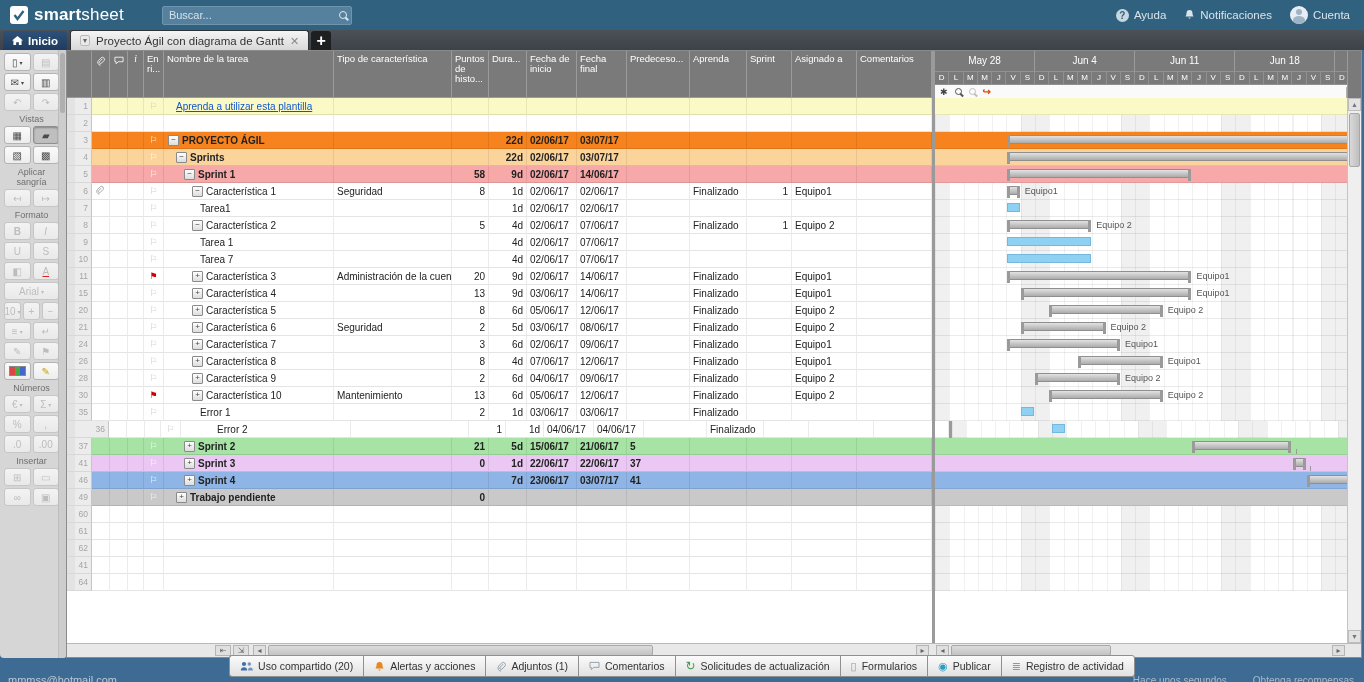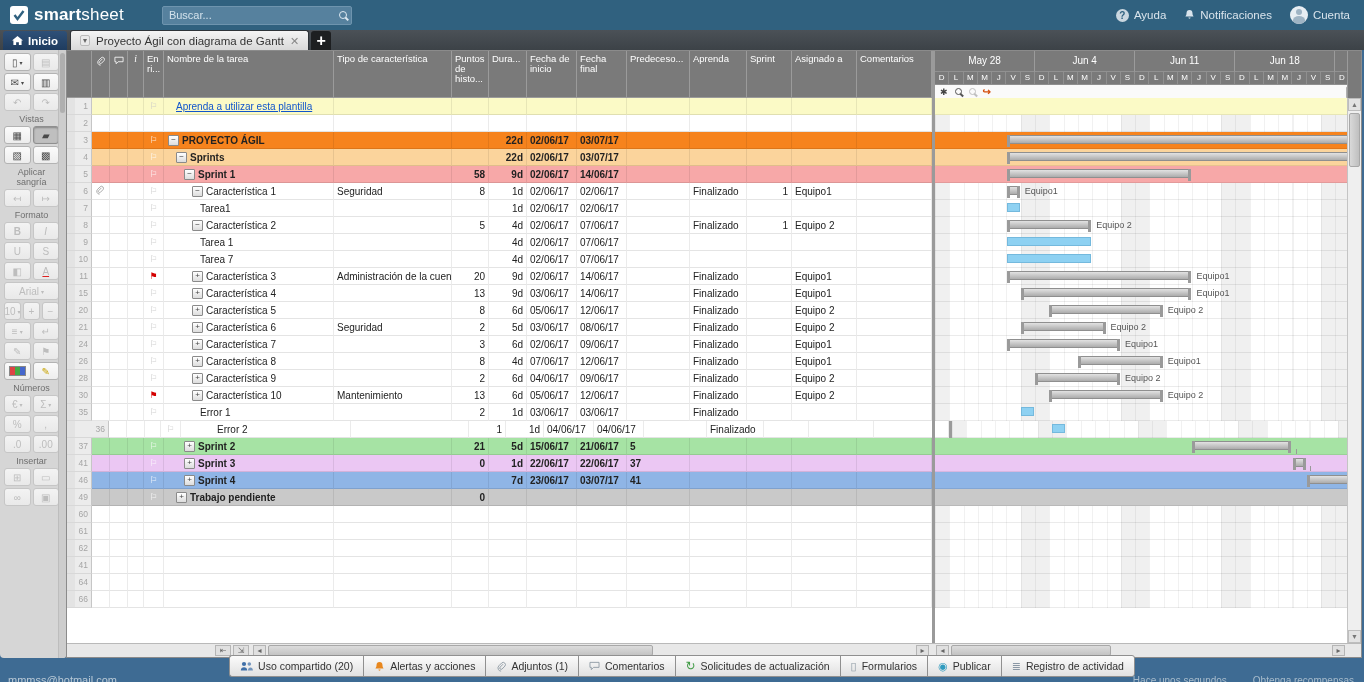--- a/index.html
+++ b/index.html
@@ -1072,40 +1072,20 @@
         <div class="cell" style="width: 50px;"></div>
         <div class="cell" style="width: 50px;"></div>
         <div class="cell" style="width: 63px;"></div>
         <div class="cell" style="width: 57px;"></div>
         <div class="cell c-r" style="width: 45px;"></div>
         <div class="cell" style="width: 65px;"></div>
         <div class="cell c-r" style="width: 75px;"></div>
         <div style="width: 3px; flex: 0 0 auto; background: rgb(154, 154, 154);"></div>
         <div class="lane plain"></div>
       </div>
-      <div class="row">
-        <div class="cell rownum" style="width: 25px;">66</div>
-        <div class="cell" style="width: 18px;"></div>
-        <div class="cell" style="width: 18px;"></div>
-        <div class="cell" style="width: 16px;"></div>
-        <div class="cell flagg" style="width: 20px;"></div>
-        <div class="cell nm" style="width: 170px; padding-left: 4px;"></div>
-        <div class="cell" style="width: 118px;"></div>
-        <div class="cell c-r" style="width: 37px;"></div>
-        <div class="cell c-r" style="width: 38px;"></div>
-        <div class="cell" style="width: 50px;"></div>
-        <div class="cell" style="width: 50px;"></div>
-        <div class="cell" style="width: 63px;"></div>
-        <div class="cell" style="width: 57px;"></div>
-        <div class="cell c-r" style="width: 45px;"></div>
-        <div class="cell" style="width: 65px;"></div>
-        <div class="cell c-r" style="width: 75px;"></div>
-        <div style="width: 3px; flex: 0 0 auto; background: rgb(154, 154, 154);"></div>
-        <div class="lane plain"></div>
-      </div>
     </div>
   <div class="vscroll">
     <div class="vs-btn" style="top:0">▲</div>
     <div class="vs-thumb"></div>
     <div class="vs-btn" style="bottom:0">▼</div>
   </div>
   <div class="hscroll">
     <div class="hs-el hs-btn" style="left:148px;width:16px">⇤</div>
     <div class="hs-el hs-btn" style="left:166px;width:16px">⇲</div>
     <div class="hs-el hs-btn" style="left:186px;width:13px">◂</div>

